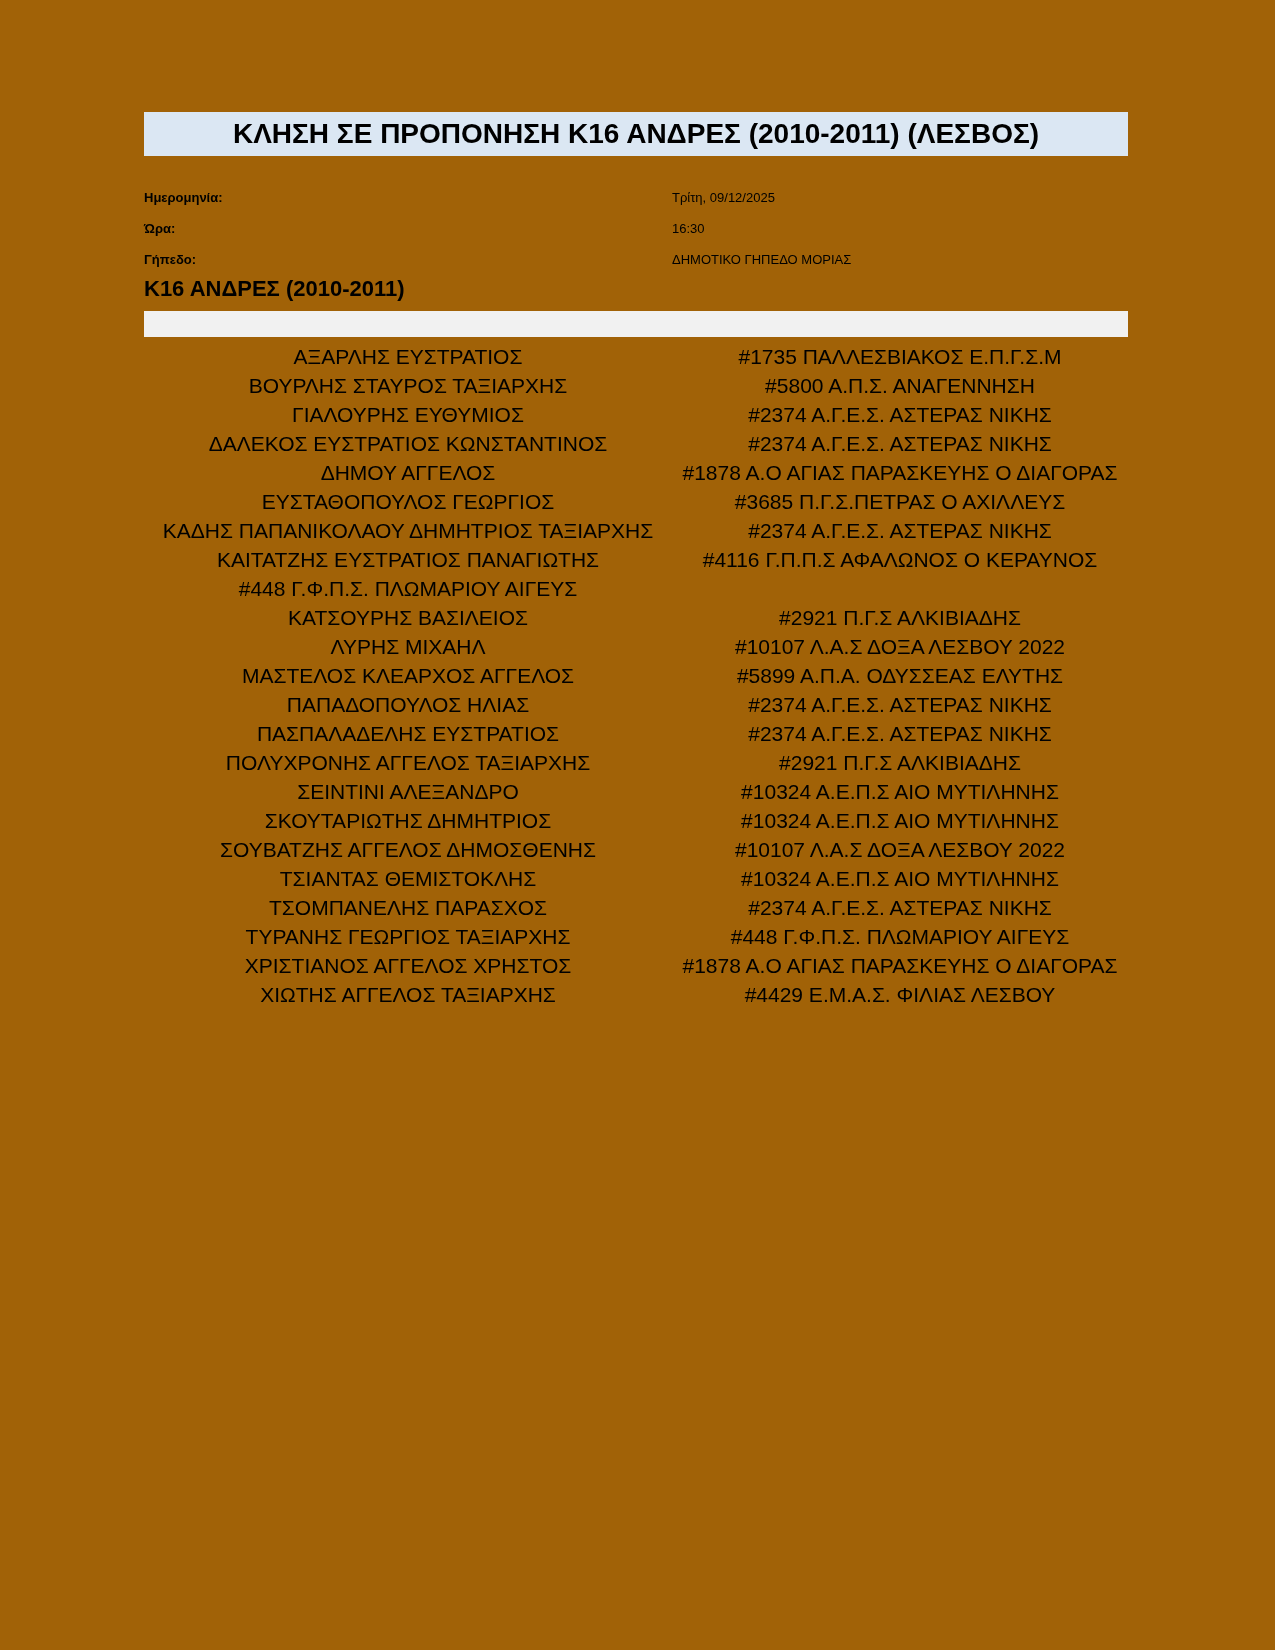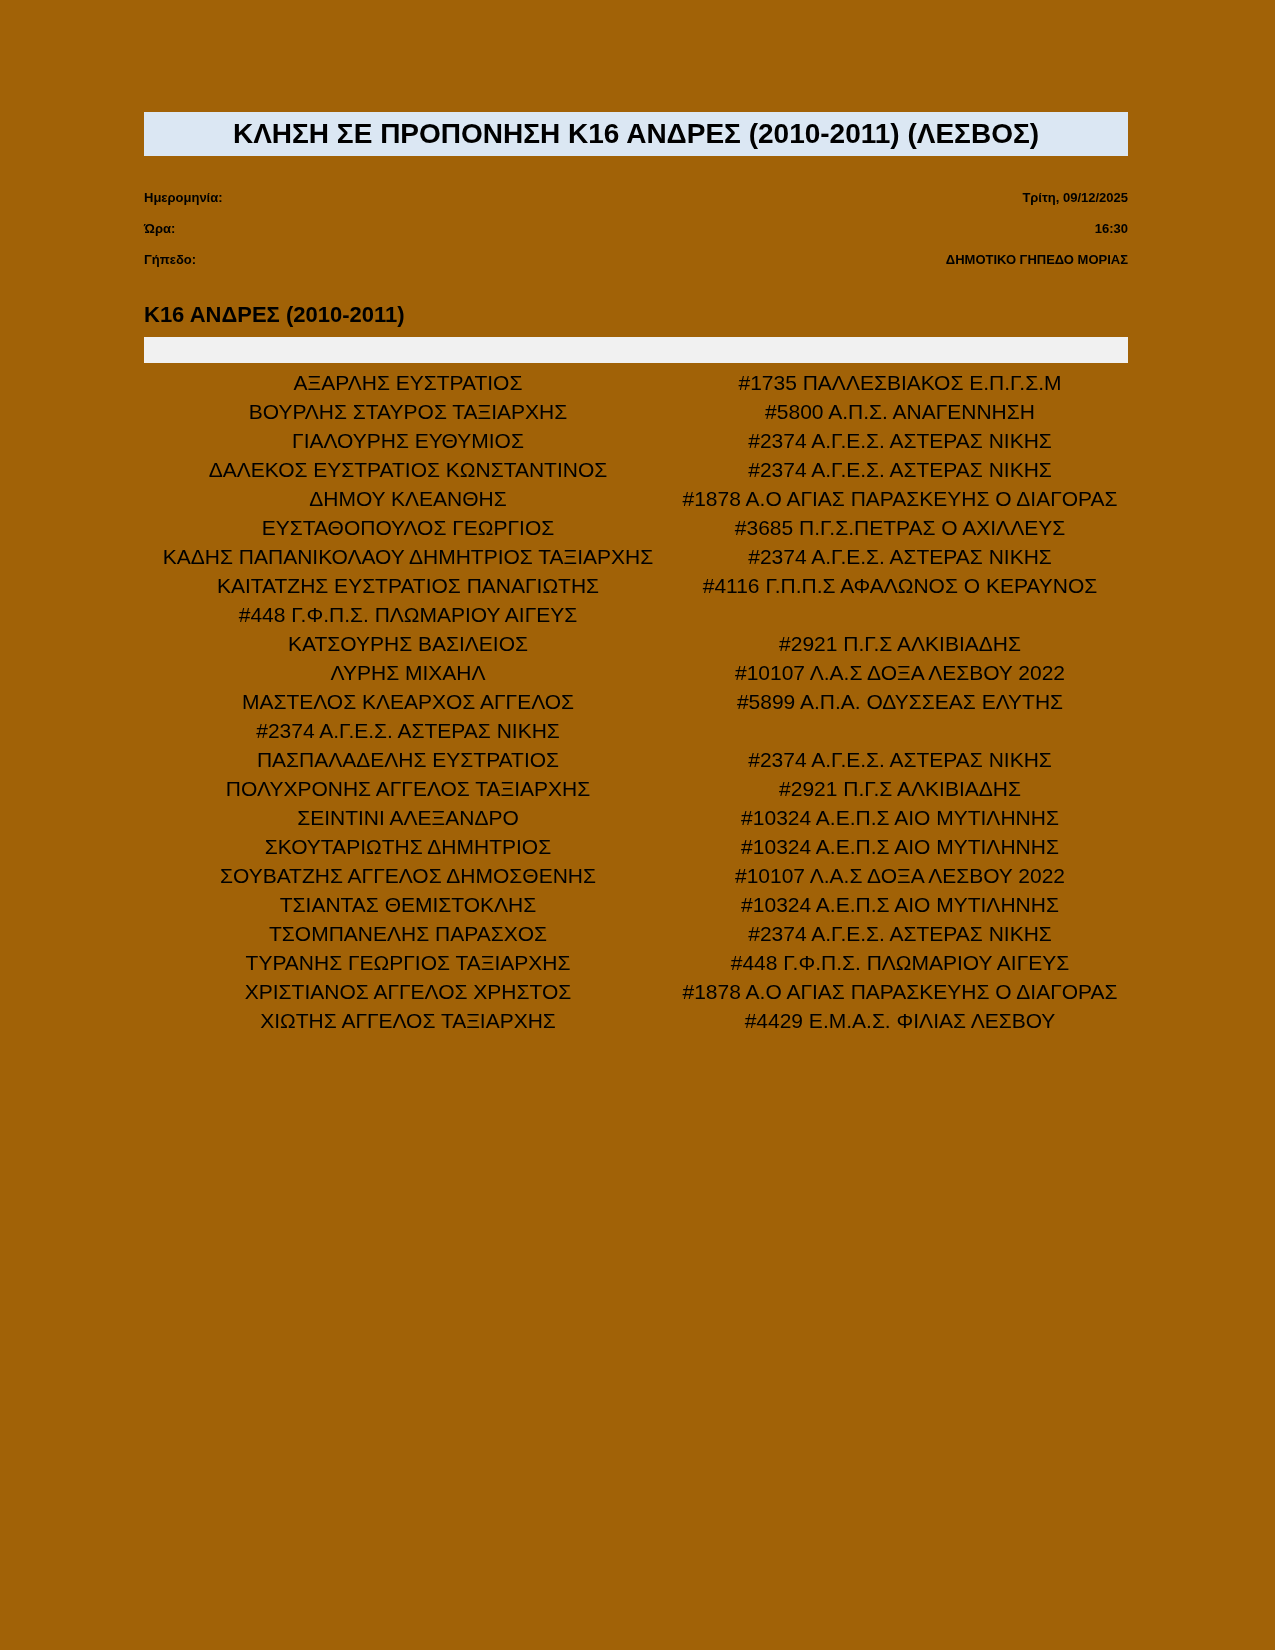--- a/index.html
+++ b/index.html
@@ -34,23 +34,22 @@
   .details {
     margin-top: 26px;
   }
   .detail-row {
     display: grid;
     grid-template-columns: 528px 1fr;
     font-size: 13px;
     line-height: 31px;
   }
   .detail-label { font-weight: bold; }
-  .detail-value { font-weight: bold; text-align: right; }
+  .detail-value { font-weight: normal; }
   .section-heading {
-    margin-top: 26px;
     font-weight: bold;
     font-size: 22px;
     line-height: 28px;
   }
   .band {
     margin-top: 8px;
     height: 26px;
     background: var(--gray_band, #f1f1f1);
   }
   .roster {
@@ -114,21 +113,21 @@
           <span class="player-name">ΓΙΑΛΟΥΡΗΣ ΕΥΘΥΜΙΟΣ</span>
           <span class="player-club">#2374 Α.Γ.Ε.Σ. ΑΣΤΕΡΑΣ ΝΙΚΗΣ</span>
         </div>
 
         <div class="player-row">
           <span class="player-name">ΔΑΛΕΚΟΣ ΕΥΣΤΡΑΤΙΟΣ ΚΩΝΣΤΑΝΤΙΝΟΣ</span>
           <span class="player-club">#2374 Α.Γ.Ε.Σ. ΑΣΤΕΡΑΣ ΝΙΚΗΣ</span>
         </div>
 
         <div class="player-row">
-          <span class="player-name">ΔΗΜΟΥ ΚΛΕΑΝΘΗΣ</span>
+          <span class="player-name">ΔΗΜΟΥ ΑΓΓΕΛΟΣ</span>
           <span class="player-club">#1878 Α.Ο ΑΓΙΑΣ ΠΑΡΑΣΚΕΥΗΣ Ο ΔΙΑΓΟΡΑΣ</span>
         </div>
 
         <div class="player-row">
           <span class="player-name">ΕΥΣΤΑΘΟΠΟΥΛΟΣ ΓΕΩΡΓΙΟΣ</span>
           <span class="player-club">#3685 Π.Γ.Σ.ΠΕΤΡΑΣ Ο ΑΧΙΛΛΕΥΣ</span>
         </div>
 
         <div class="player-row">
           <span class="player-name">ΚΑΔΗΣ ΠΑΠΑΝΙΚΟΛΑΟΥ ΔΗΜΗΤΡΙΟΣ ΤΑΞΙΑΡΧΗΣ</span>
@@ -153,20 +152,21 @@
           <span class="player-name">ΛΥΡΗΣ ΜΙΧΑΗΛ</span>
           <span class="player-club">#10107 Λ.Α.Σ ΔΟΞΑ ΛΕΣΒΟΥ 2022</span>
         </div>
 
         <div class="player-row">
           <span class="player-name">ΜΑΣΤΕΛΟΣ ΚΛΕΑΡΧΟΣ ΑΓΓΕΛΟΣ</span>
           <span class="player-club">#5899 Α.Π.Α. ΟΔΥΣΣΕΑΣ ΕΛΥΤΗΣ</span>
         </div>
 
         <div class="player-row">
+          <span class="player-name">ΠΑΠΑΔΟΠΟΥΛΟΣ ΗΛΙΑΣ</span>
           <span class="player-club">#2374 Α.Γ.Ε.Σ. ΑΣΤΕΡΑΣ ΝΙΚΗΣ</span>
         </div>
 
         <div class="player-row">
           <span class="player-name">ΠΑΣΠΑΛΑΔΕΛΗΣ ΕΥΣΤΡΑΤΙΟΣ</span>
           <span class="player-club">#2374 Α.Γ.Ε.Σ. ΑΣΤΕΡΑΣ ΝΙΚΗΣ</span>
         </div>
 
         <div class="player-row">
           <span class="player-name">ΠΟΛΥΧΡΟΝΗΣ ΑΓΓΕΛΟΣ ΤΑΞΙΑΡΧΗΣ</span>

